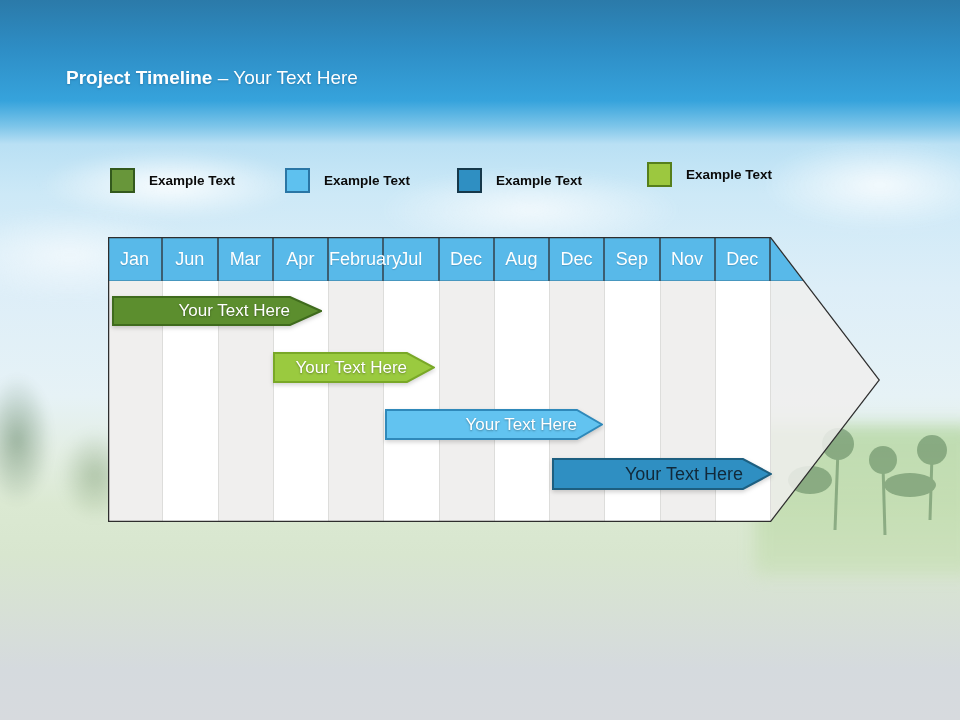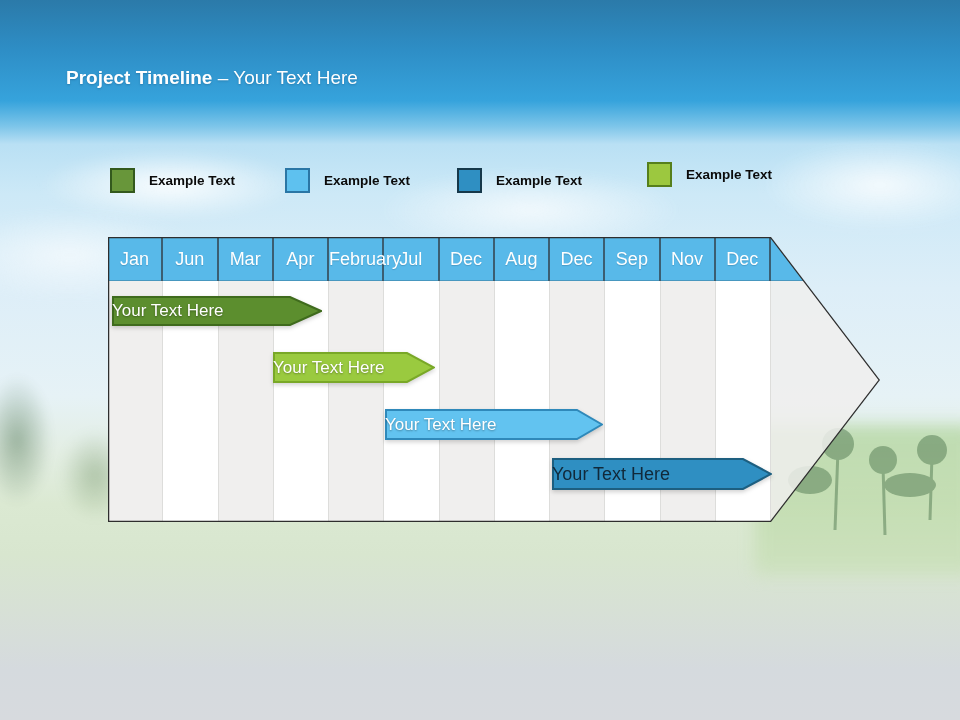--- a/index.html
+++ b/index.html
@@ -56,21 +56,21 @@
   .tl-body{position:absolute;left:0;top:44px;right:0;bottom:0;}
   .tl-stripe{position:absolute;top:0;bottom:0;width:55.25px;border-right:1px solid #dddddb;box-sizing:border-box;}
   .tl-stripe.odd{background:#f0efee;}
   .tl-stripe.even{background:#ffffff;}
   .tl-arrowfill{position:absolute;left:663px;right:0;top:0;bottom:0;background:rgba(240,239,237,.85);}
   .tl-outline{position:absolute;left:0;top:0;pointer-events:none;}
 
   
   .bar{position:absolute;}
   .bar svg{position:absolute;left:0;top:0;filter:drop-shadow(0 2px 2px rgba(0,0,0,.18));}
-  .bar .bar-label{position:absolute;left:0;top:0;text-align:left;font-size:17px;color:#fff;
+  .bar .bar-label{position:absolute;left:0;top:0;text-align:right;font-size:17px;color:#fff;
     text-shadow:0 1px 2px rgba(0,0,0,.35);white-space:nowrap;}
   .bar.b1{left:4px;top:59px;width:210px;height:30px;}
   .bar.b1 .bar-label{width:178px;line-height:30px;}
   .bar.b2{left:165px;top:115px;width:162px;height:31px;}
   .bar.b2 .bar-label{width:134px;line-height:31px;}
   .bar.b3{left:277px;top:172px;width:218px;height:31px;}
   .bar.b3 .bar-label{width:192px;line-height:31px;}
   .bar.b4{left:444px;top:221px;width:220px;height:32px;}
   .bar.b4 .bar-label{width:191px;line-height:32px;color:#11293a;text-shadow:none;font-size:18px;}
 </style>

